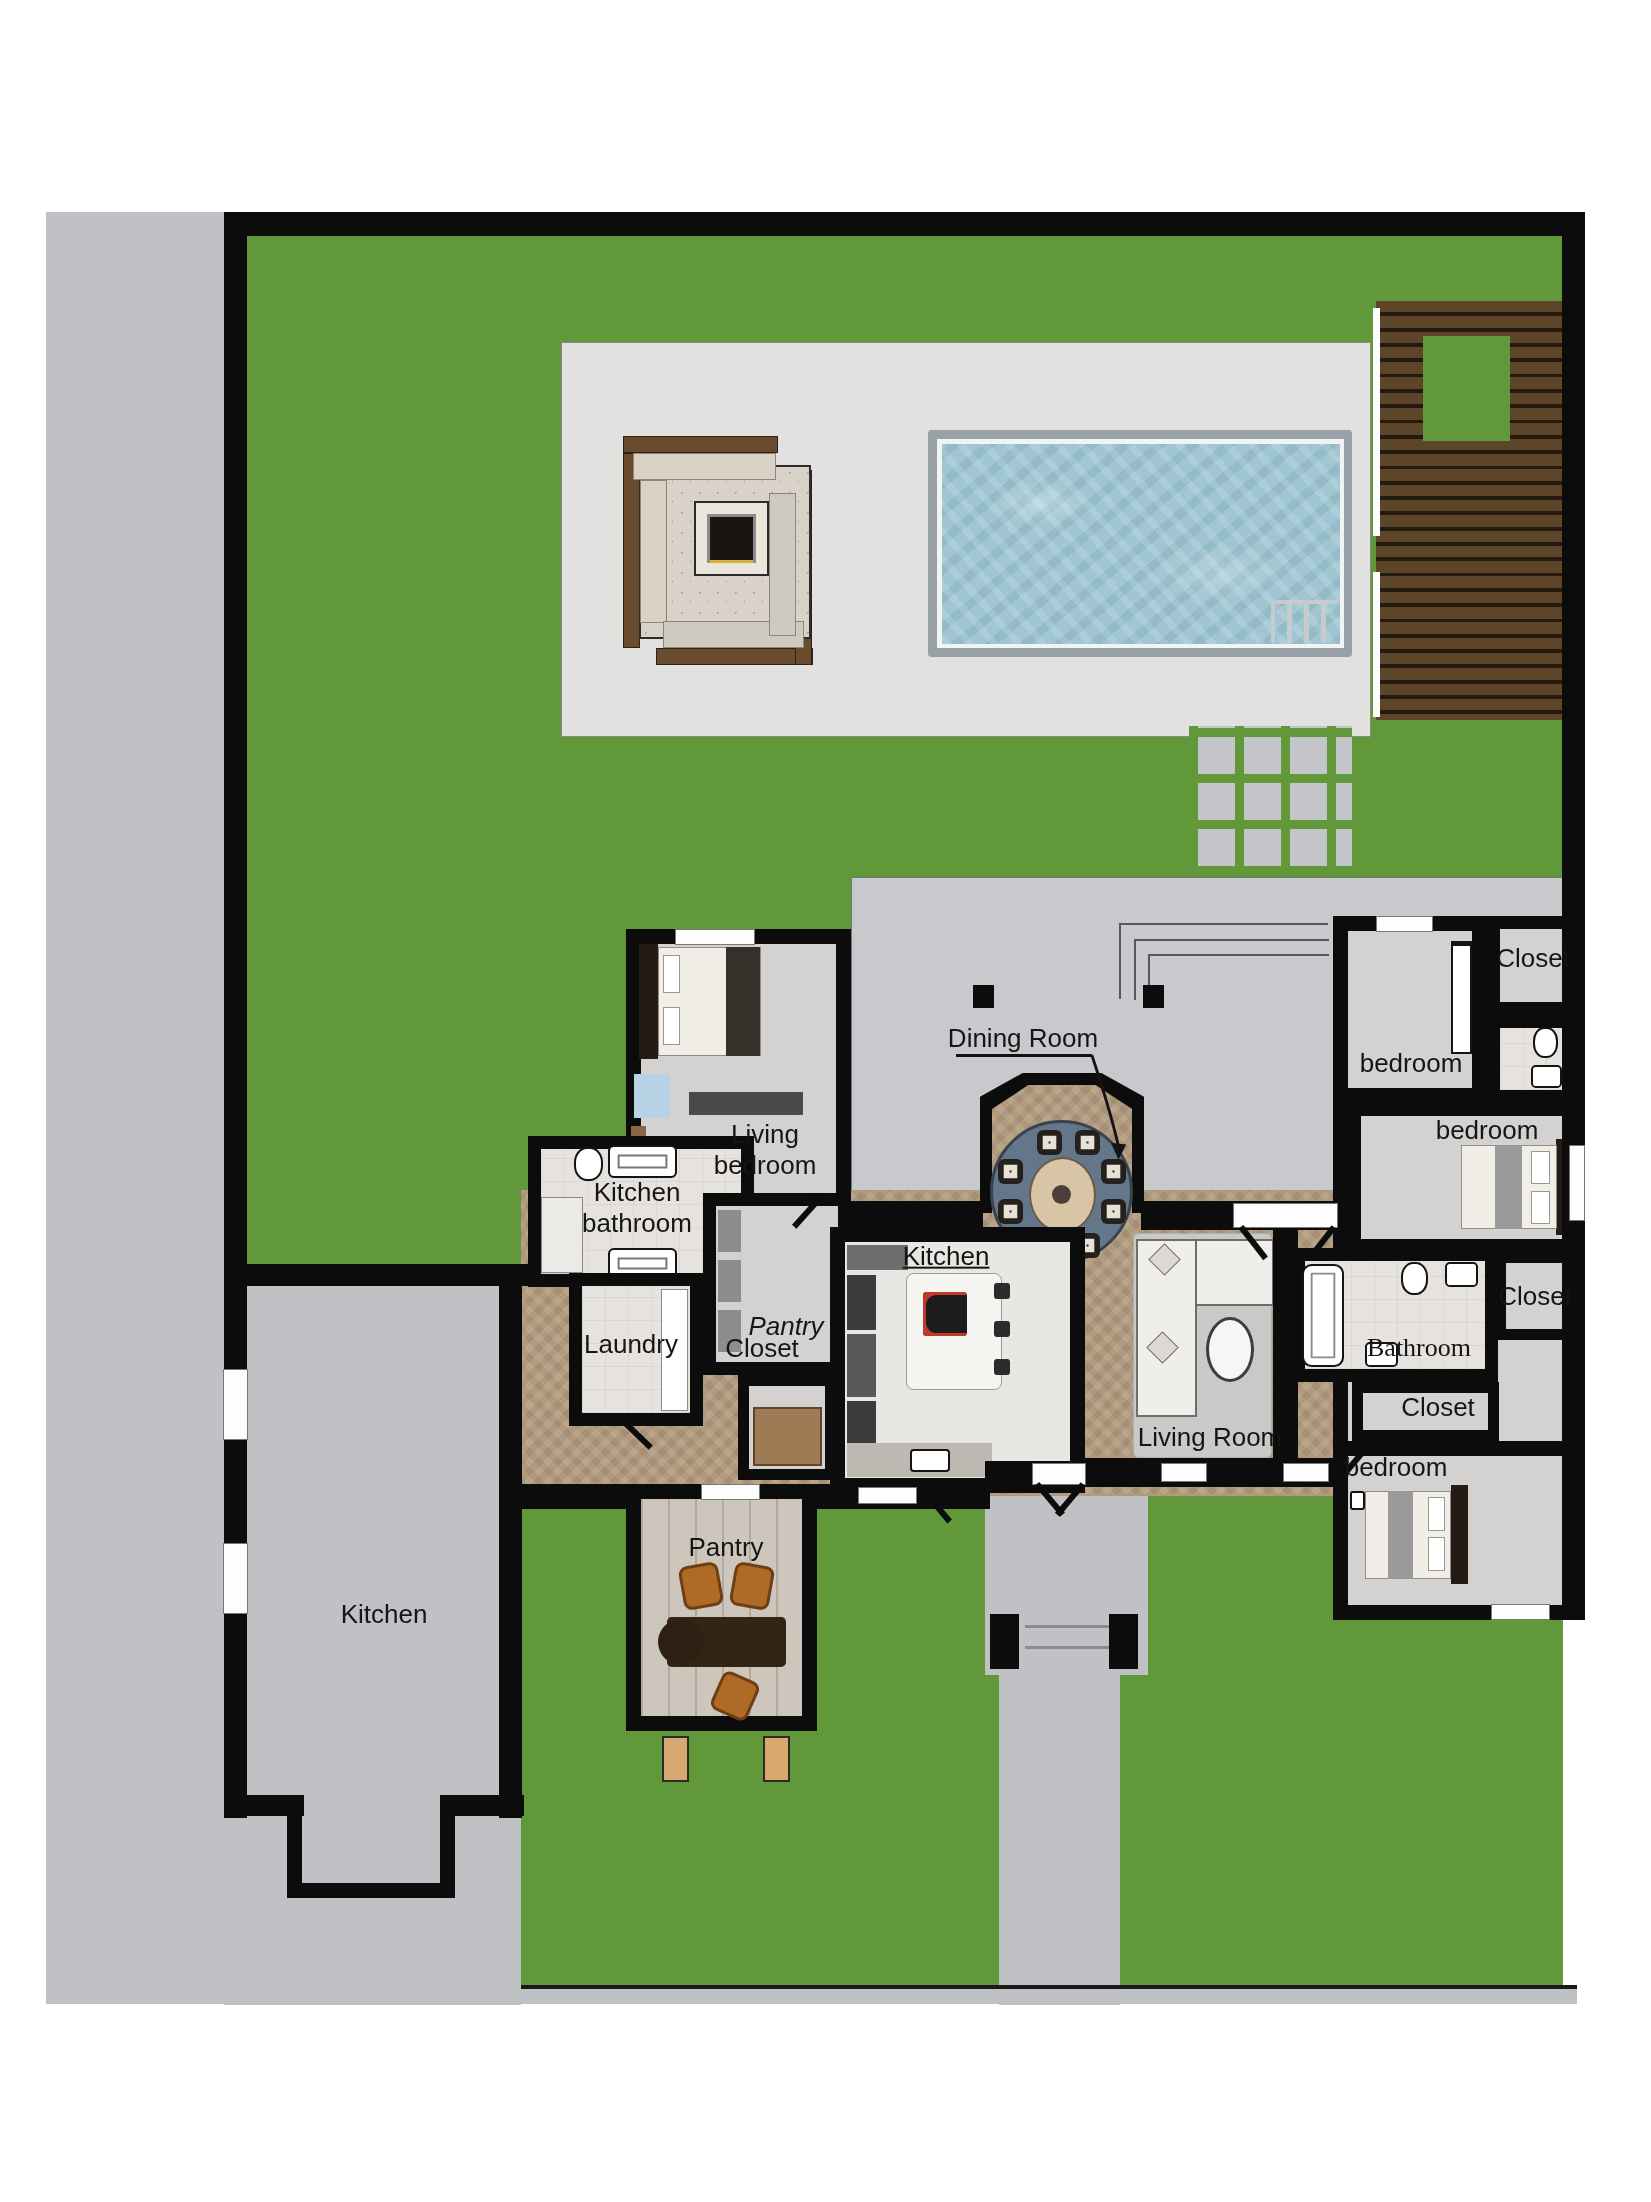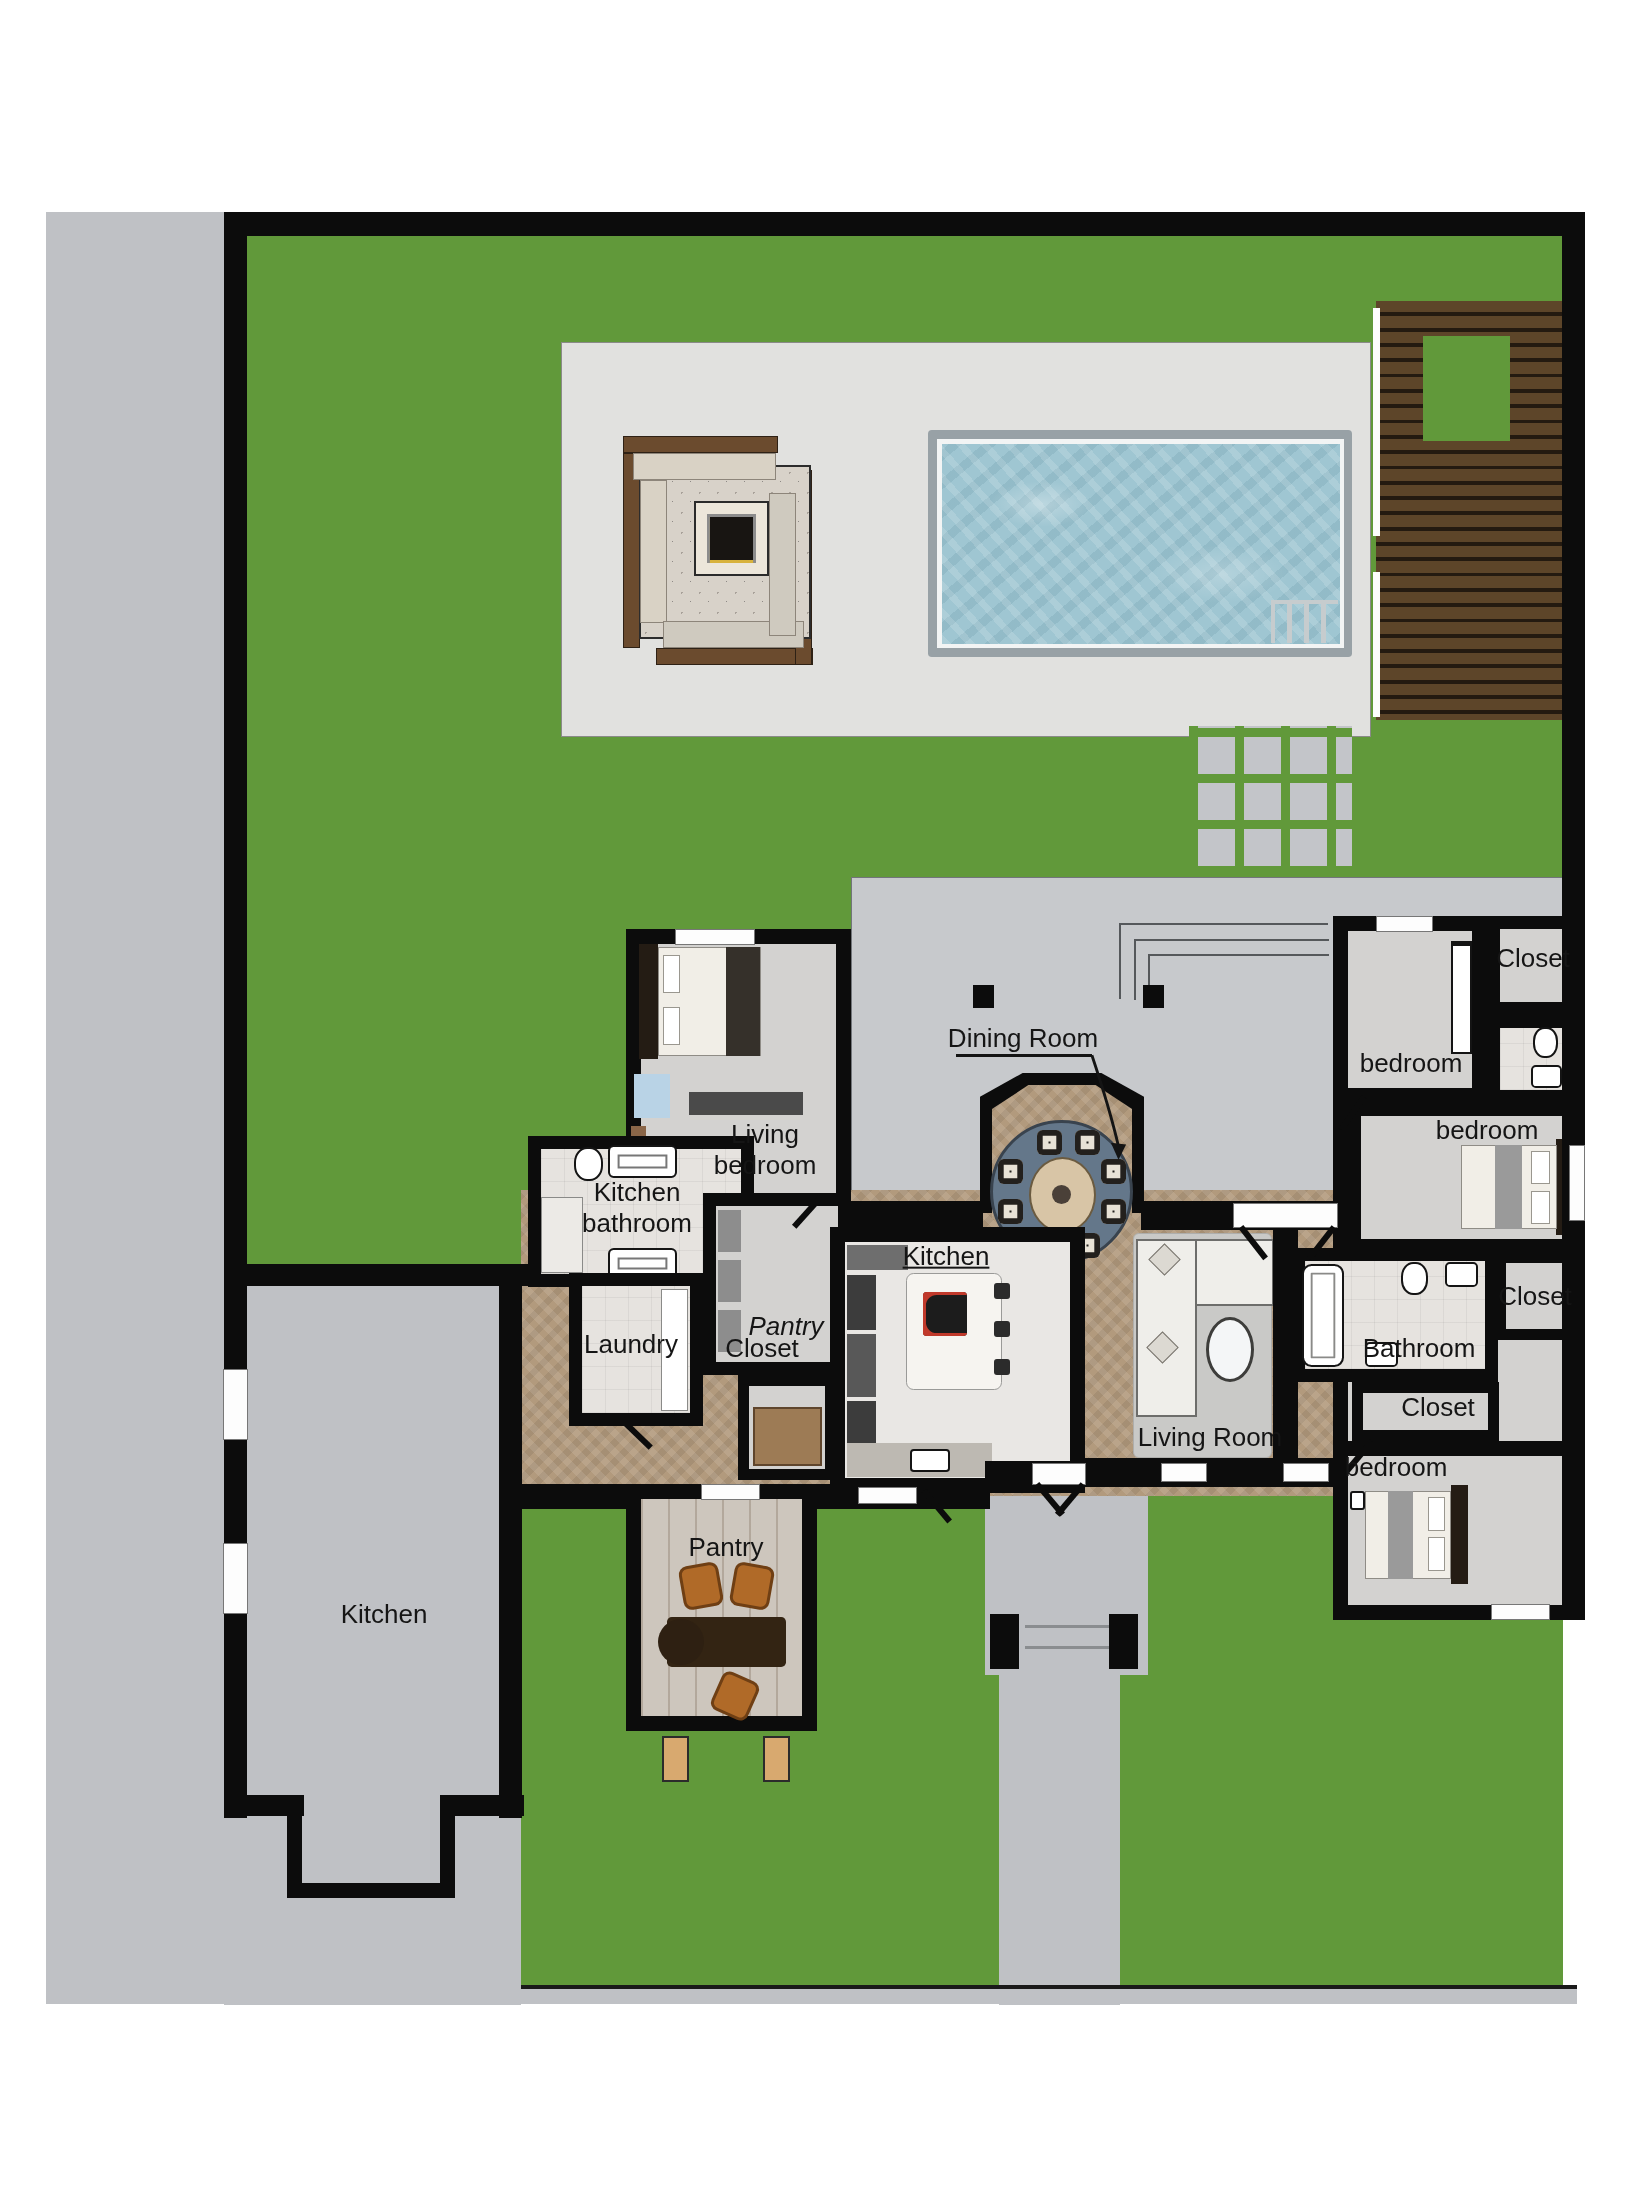--- a/index.html
+++ b/index.html
@@ -279,21 +279,21 @@
   <div class="lbl" style="left:786px;top:1326px;font-style:italic;">Pantry</div>
   <div class="lbl" style="left:631px;top:1344px;">Laundry</div>
   <div class="lbl" style="left:762px;top:1348px;">Closet</div>
   <div class="lbl" style="left:765px;top:1150px;width:120px;">Living bedroom</div>
   <div class="lbl" style="left:637px;top:1208px;width:130px;">Kitchen bathroom</div>
   <div class="lbl" style="left:1210px;top:1437px;white-space:nowrap;">Living Room</div>
   <div class="lbl" style="left:1411px;top:1063px;">bedroom</div>
   <div class="lbl" style="left:1533px;top:958px;">Closet</div>
   <div class="lbl" style="left:1487px;top:1130px;">bedroom</div>
   <div class="lbl" style="left:1535px;top:1296px;">Closet</div>
-  <div class="lbl" style="left:1419px;top:1348px;">Bathroom</div>
+  <div class="lbl" style="left:1419px;top:1348px;font-family:Liberation Serif, serif;">Bathroom</div>
   <div class="lbl" style="left:1438px;top:1407px;">Closet</div>
   <div class="lbl" style="left:1396px;top:1467px;">bedroom</div>
 
   <div class="lbl" style="left:1023px;top:1038px;white-space:nowrap;">Dining Room</div>
   <div class="abs" style="left:956px;top:1054px;width:136px;height:2.9px;background:#141414;z-index:60;"></div>
   <svg class="abs z60" style="left:1071px;top:1051px;" width="76" height="115" viewBox="0 0 80 120">
     <path d="M22 4 C 34 40, 44 74, 50 100" stroke="#141414" stroke-width="3" fill="none"></path>
     <polygon points="50,114 42,96 58,98" fill="#141414"></polygon>
   </svg>
 

